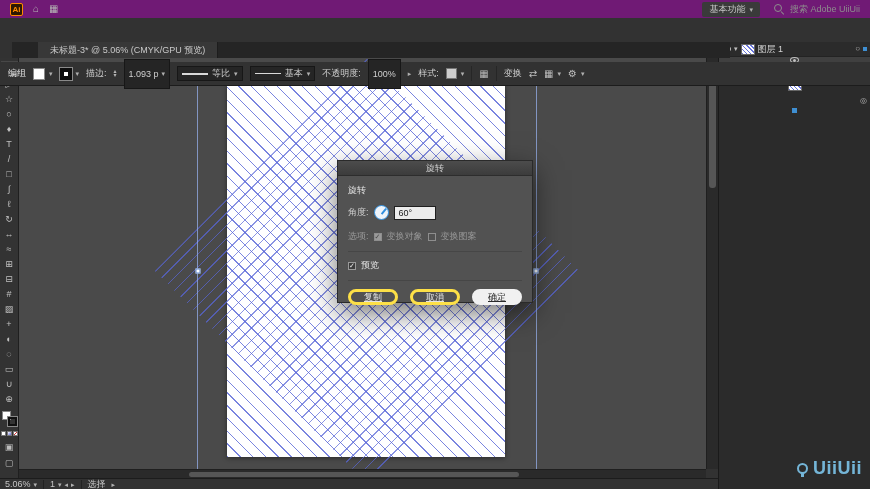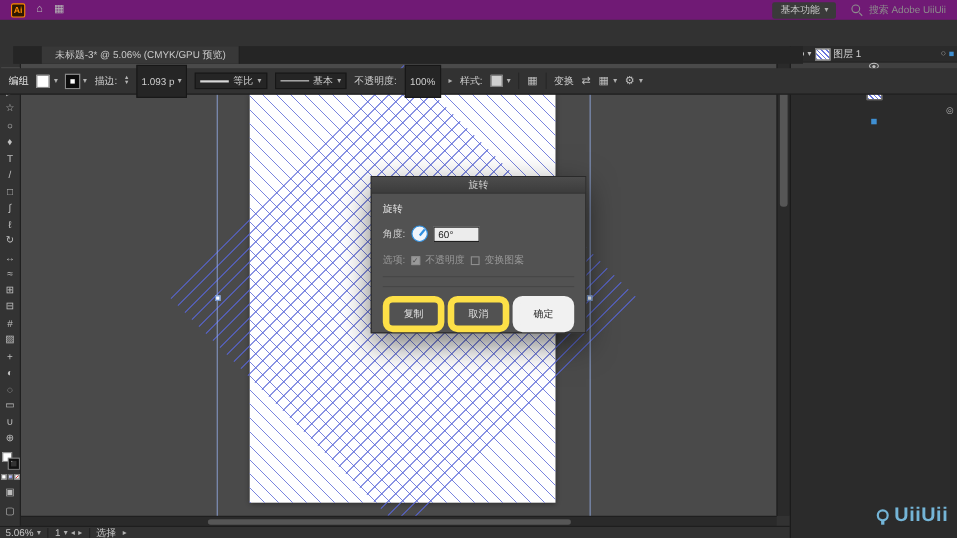--- a/index.html
+++ b/index.html
@@ -151,22 +151,22 @@
   .dlg-options { margin-top:10px; display:flex; align-items:center; gap:5px; color:#989898; }
   .cb { width:8px; height:8px; border:1px solid #8e8e8e; display:inline-flex; align-items:center;
     justify-content:center; font-size:7px; flex:none; }
   .cb.checked-gray { background:#9a9a9a; color:#474747; }
   .cb.checked-gray::after { content:"✓"; }
   .cb.checked { background:#3c3c3c; border-color:#9a9a9a; color:#eaeaea; }
   .cb.checked::after { content:"✓"; }
   .dlg-divider { height:1px; background:#464646; margin-top:8px; }
   .preview-row { margin-top:7px; display:flex; align-items:center; gap:5px; color:#e2e2e2; }
   .dlg-footer { display:flex; justify-content:space-between; padding:8px 10px 0; }
-  .btn { height:33px; padding:0 13px; border:6px solid #fde047; border-radius:9px; background:transparent;
-    color:#e3e3e3; display:flex; align-items:center; font-size:9px; }
+  .btn { height:16px; padding:0 13px; border:3px solid #fde047; border-radius:9px; background:transparent;
+    color:#e3e3e3; display:flex; align-items:center; font-size:9px;text-decoration:underline; }
   .btn.primary { background:#f1f1f1; color:#2b2b2b; border-color:#f1f1f1; }
 </style>
 </head>
 <body>
 
 <div id="titlebar">
   <span class="ai-logo">Ai</span>
   <span class="tb-icon">⌂</span>
   <span class="tb-icon">▦</span>
   <div class="tb-right">
@@ -350,25 +350,29 @@
     <div class="dlg-row">
       <span class="dlg-label">角度:</span>
       <span class="dial"></span>
       <span class="angle-input">
         <span>60°</span>
       </span>
     </div>
     <div class="dlg-options">
       <span>选项:</span>
       <span class="cb checked-gray"></span>
-      <span>不透明度</span>
+      <span>变换对象</span>
       <span class="cb"></span>
       <span>变换图案</span>
     </div>
     <div class="dlg-divider"></div>
+    <div class="preview-row">
+      <span class="cb checked"></span>
+      <span>预览</span>
+    </div>
     <div class="dlg-divider"></div>
   </div>
   <div class="dlg-footer">
     <span class="btn">复制</span>
     <span class="btn">取消</span>
     <span class="btn primary">确定</span>
   </div>
 </div>
 
 </body></html>

